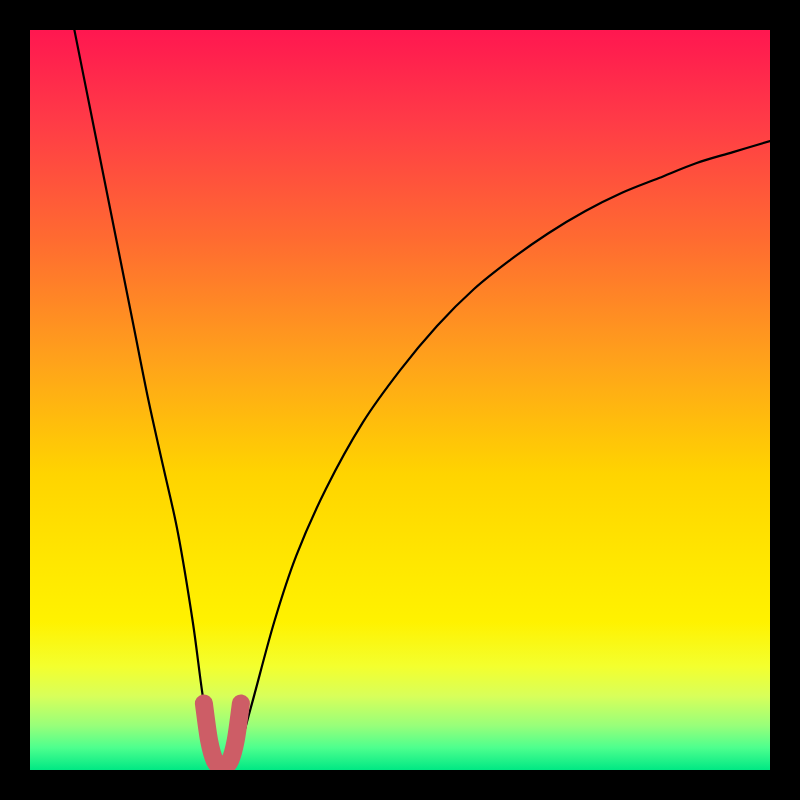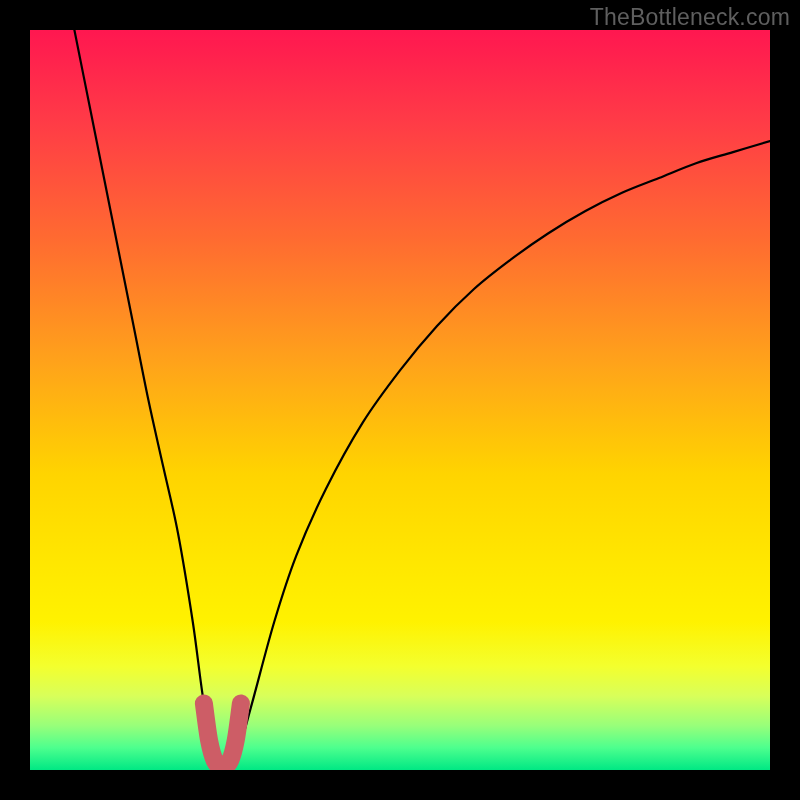--- a/index.html
+++ b/index.html
@@ -35,21 +35,20 @@
     font-size: 23px;
     letter-spacing: 0.2px;
     font-weight: 400;
   }
   svg { display: block; }
 </style>
 </head>
 <body>
 
 <div class="frame">
-  <div class="watermark">TheBottleneck.com</div>
 
   <div class="plot">
     <svg id="chart-svg" width="740" height="740" viewBox="0 0 740 740" preserveAspectRatio="none">
       <defs>
         <linearGradient id="bg-grad" x1="0" y1="0" x2="0" y2="1">
             <stop offset="0%" stop-color="#ff1750"></stop>
             <stop offset="12%" stop-color="#ff3a47"></stop>
             <stop offset="28.000000000000004%" stop-color="#ff6a31"></stop>
             <stop offset="45%" stop-color="#ffa31a"></stop>
             <stop offset="60%" stop-color="#ffd400"></stop>

